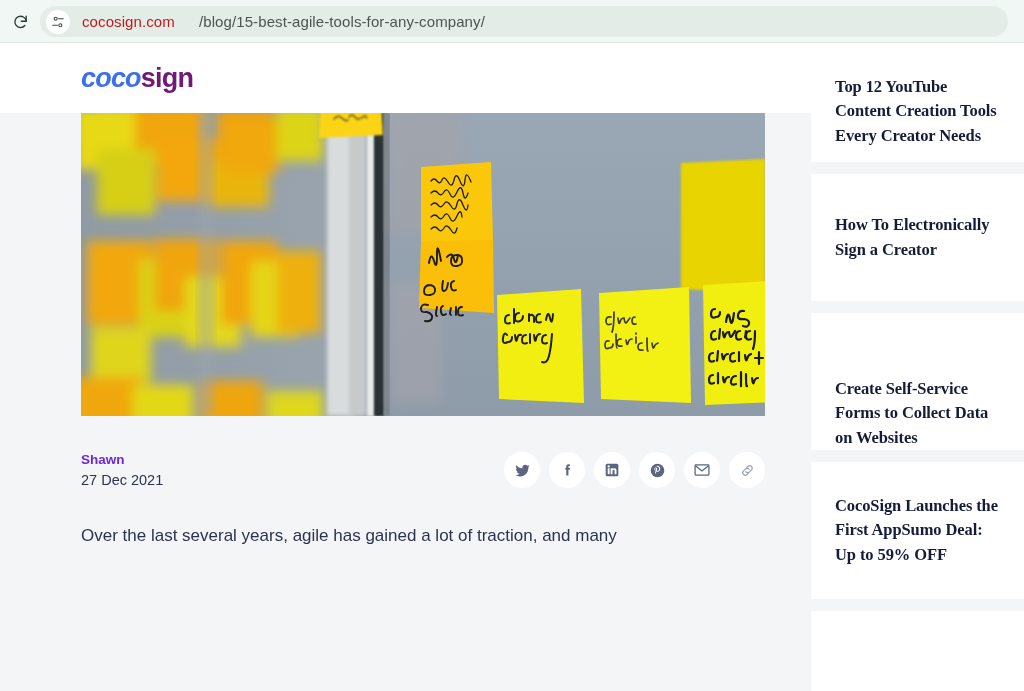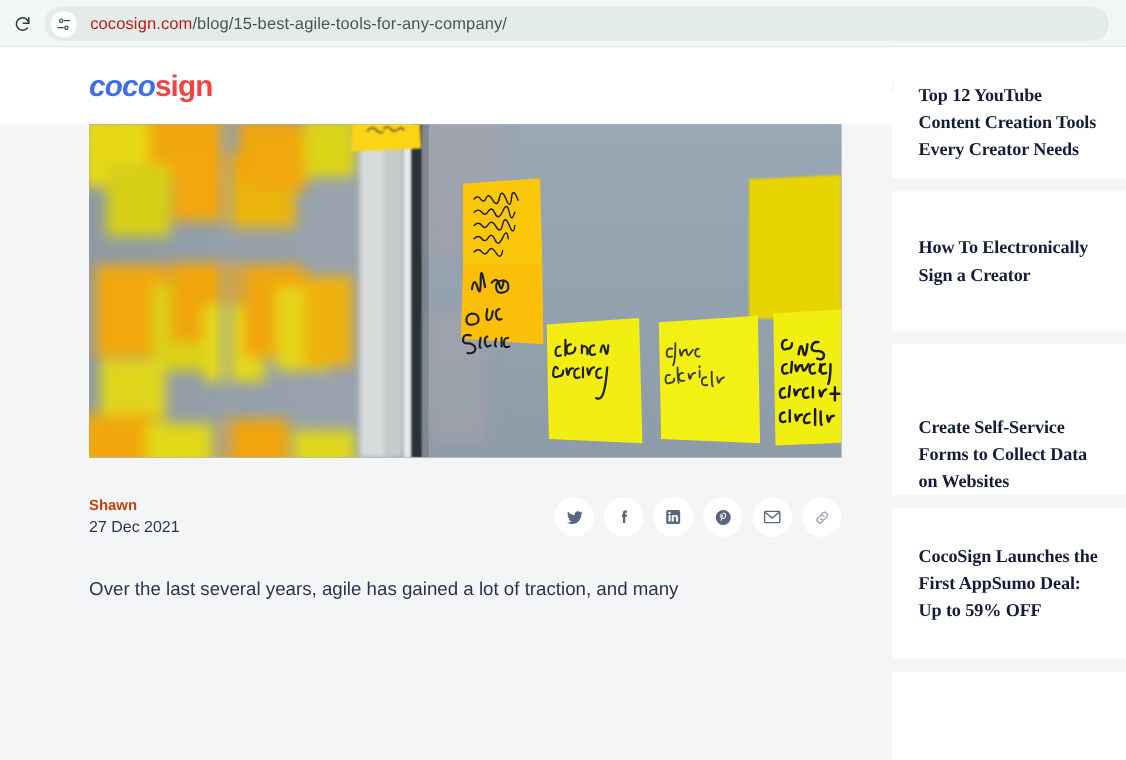--- a/index.html
+++ b/index.html
@@ -56,21 +56,21 @@
   }
   .omnibox-url {
     margin-left: 12px;
     font-size: 15px;
     color: #1f2a26;
     letter-spacing: .1px;
     white-space: nowrap;
     overflow: hidden;
   }
   .omnibox-url .host { color: #b91c1c; }
-  .omnibox-url .path { color: #4a5652; }
+  .omnibox-url .path { color: #4a5652; margin-left: 24px; }
 
   
   .page {
     position: absolute;
     left: 0; top: 43px;
     width: 1024px;
     height: 648px;
     background: #f4f5f7;
     overflow: hidden;
   }
@@ -86,21 +86,21 @@
   }
   .logo {
     margin-left: 81px;
     font-size: 27px;
     font-weight: bold;
     letter-spacing: -0.8px;
     cursor: pointer;
     user-select: none;
   }
   .logo .coco { color: #3b6ef0; font-style: italic; }
-  .logo .sign { color: #ef4444; }
+  .logo .sign { color: #701a75; }
 
   .nav {
     position: absolute;
     right: 14px;
     display: flex;
     align-items: center;
     gap: 30px;
   }
   .nav-item {
     font-size: 13px;
@@ -149,21 +149,21 @@
     margin-top: 34px;
     display: flex;
     align-items: center;
     justify-content: space-between;
     width: 684px;
   }
   .byline { line-height: 1.45; }
   .author {
     font-size: 13.5px;
     font-weight: bold;
-    color: #c2410c;
+    color: #6d28d9;
   }
   .pubdate {
     font-size: 14.5px;
     color: #2b3350;
   }
 
   .share {
     display: flex;
     align-items: center;
     gap: 9px;

